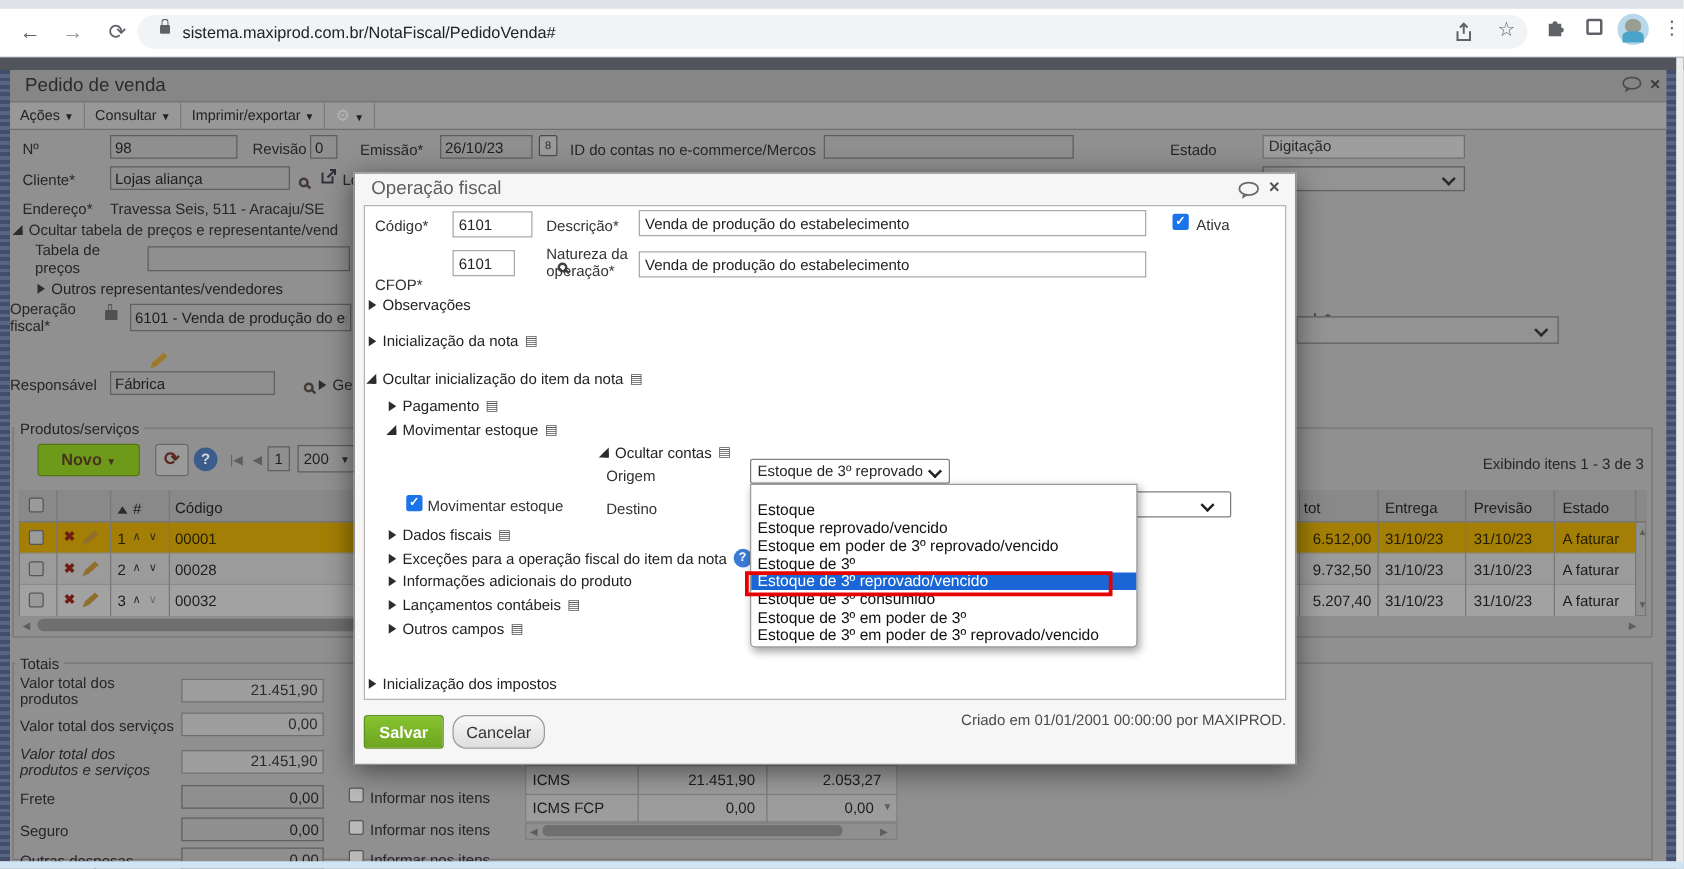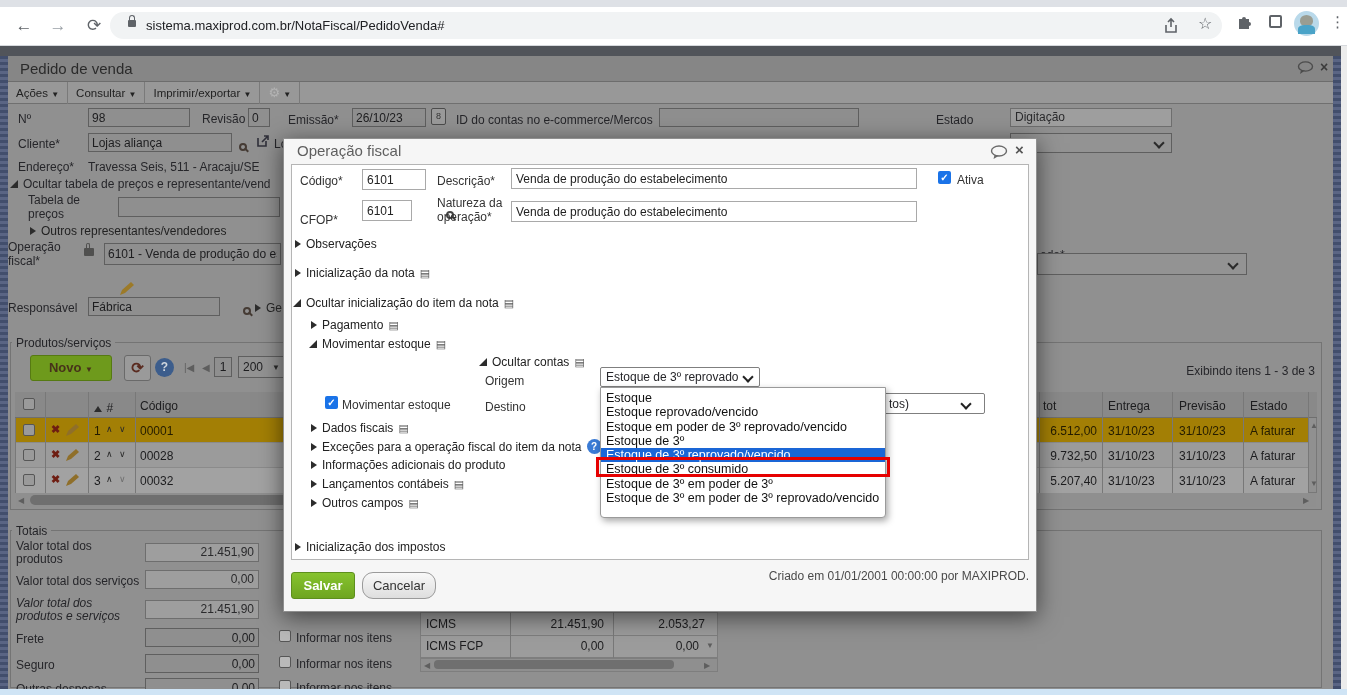--- a/index.html
+++ b/index.html
@@ -53,22 +53,22 @@
   .mtitle{left:297px;top:142px;font-size:15px;color:#5f5f5f;z-index:11;}
   .mpanel{left:291px;top:164px;width:738px;height:396px;background:#fff;border:1px solid #b5b5b5;z-index:11;}
   .mlbl{font-size:12px;color:#333;z-index:12;}
   .mi{background:#fff;border:1px solid #a9a9a9;color:#222;font-size:12px;padding:0 4px;z-index:12;}
   .msel{background:#fff;border:1px solid #7f7f7f;border-radius:2px;display:flex;align-items:center;z-index:12;}
   .treerow{display:flex;align-items:center;gap:5px;font-size:12px;color:#222;z-index:12;}
   .magm{width:8px;height:8px;border:2px solid #444;border-radius:50%;position:relative;display:inline-block;}
   .magm::after{content:"";position:absolute;width:5px;height:2px;background:#444;transform:rotate(45deg);right:-4px;bottom:-2px;}
   .helpb{width:15px;height:15px;border-radius:50%;background:#3a7bd5;color:#fff;font-size:10px;font-weight:bold;
     text-align:center;line-height:15px;}
-  .ddlist{left:600px;top:387px;width:286px;height:131px;background:#fff;border:1px solid #9a9a9a;
-    border-radius:0 0 4px 4px;box-shadow:2px 3px 7px rgba(0,0,0,.35);z-index:20;padding-top:3px;}
+  .ddlist{left:600px;top:387px;width:310px;height:131px;background:#fff;border:1px solid #9a9a9a;
+    border-radius:0 0 4px 4px;box-shadow:2px 3px 7px rgba(0,0,0,.35);z-index:20;padding-top:13px;}
   .opt{height:14.3px;line-height:14.3px;font-size:12.5px;color:#111;padding-left:5px;white-space:nowrap;overflow:hidden;}
   .opt.selected{background:#1a66d6;color:#ffffff;}
   .redbox{left:596px;top:457px;width:294px;height:20px;border:3px solid #e60000;z-index:21;}
   .btn-save{background:linear-gradient(#86c32e,#6ea520);border:1px solid #5d8f1d;border-radius:3px;
     color:#fff;font-weight:bold;font-size:13px;text-align:center;z-index:12;}
   .btn-cancel{background:linear-gradient(#f8f8f8,#dedede);border:1px solid #9a9a9a;border-radius:11px;
     color:#333;font-size:13px;text-align:center;z-index:12;}
   .pencil{display:inline-block;}
 </style>
 </head>
@@ -344,21 +344,21 @@
   <div class="abs mpanel"></div>
 
   
   <div class="abs mlbl" style="left:300px;top:174px;">Código*</div>
   <input class="abs mi" style="left: 362px; top: 169px; width: 64px; height: 21px; z-index: 12;" readonly="" value="6101">
   <div class="abs mlbl" style="left:437px;top:174px;">Descrição*</div>
   <input class="abs mi" style="left: 511px; top: 168px; width: 406px; height: 21px; z-index: 12;" readonly="" value="Venda de produção do estabelecimento">
   <div class="abs cbxb" style="left:938px;top:171px;z-index:12;">✓</div>
   <div class="abs mlbl" style="left:957px;top:173px;">Ativa</div>
 
-  <div class="abs mlbl" style="left:300px;top:213px;">CFOP*</div>
+  <div class="abs mlbl" style="left:300px;top:221px;">CFOP*</div>
   <input class="abs mi" style="left: 362px; top: 200px; width: 50px; height: 21px; z-index: 12;" readonly="" value="6101">
   <span class="abs magm" style="left:421px;top:205px;z-index:12;"></span>
   <div class="abs mlbl" style="left:437px;top:196px;width:66px;line-height:14px;">Natureza da operação*</div>
   <input class="abs mi" style="left: 511px; top: 201px; width: 406px; height: 21px; z-index: 12;" readonly="" value="Venda de produção do estabelecimento">
 
   
   <div class="abs treerow" style="left:295px;top:237px;">
     <i class="tri-r"></i>
       <span>Observações</span>
   </div>

